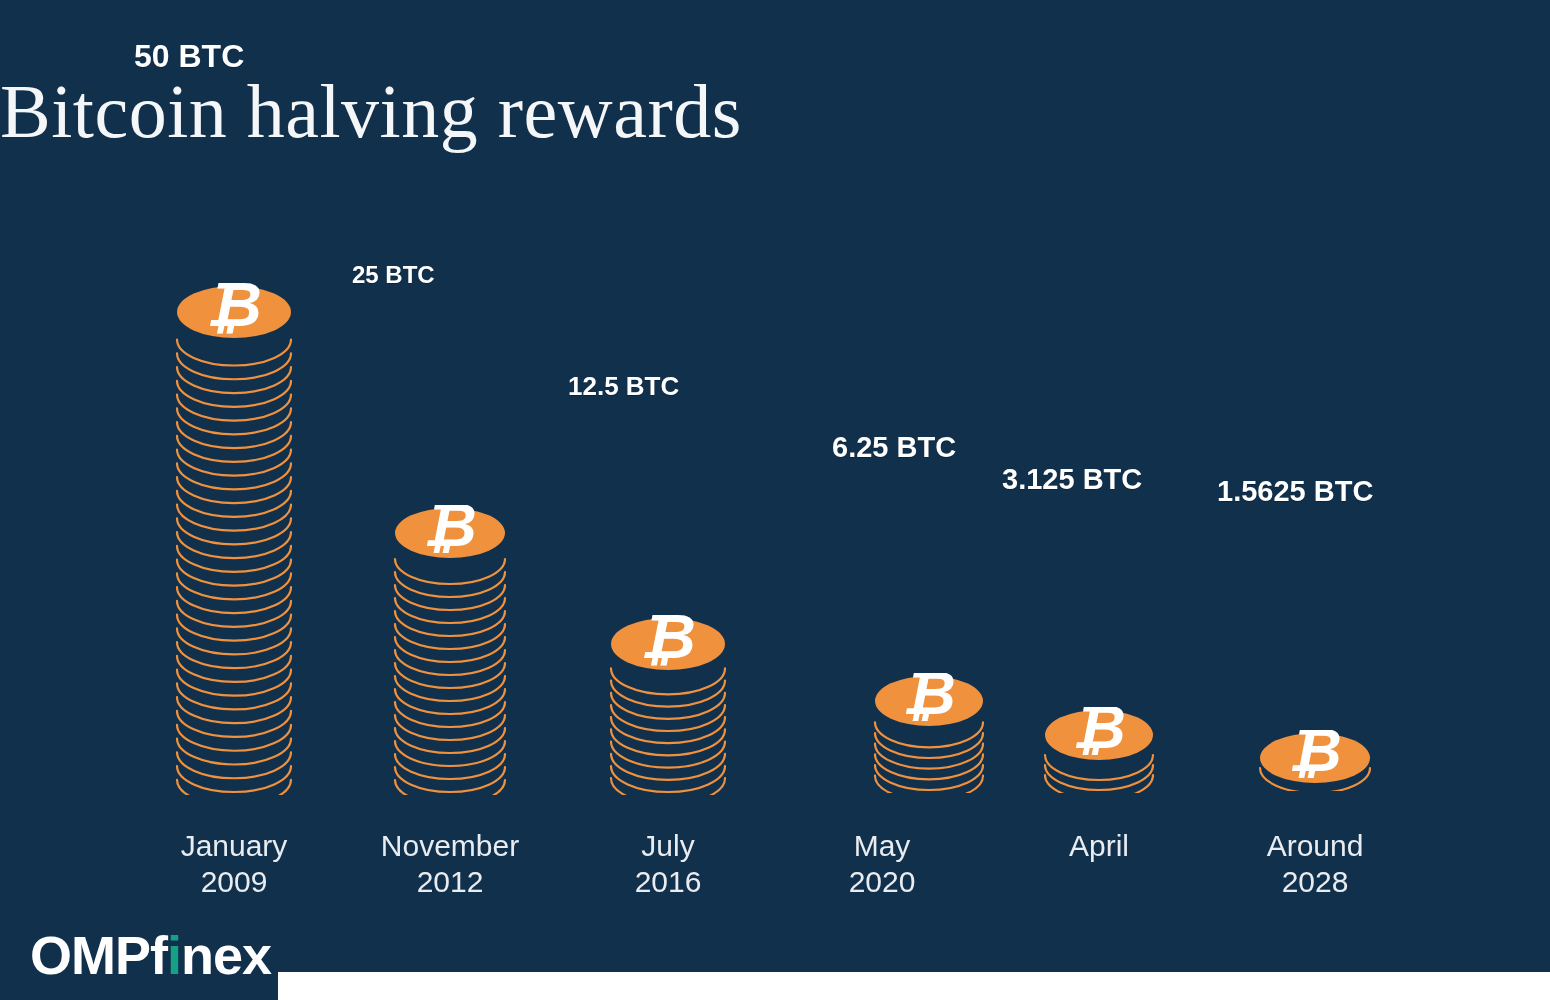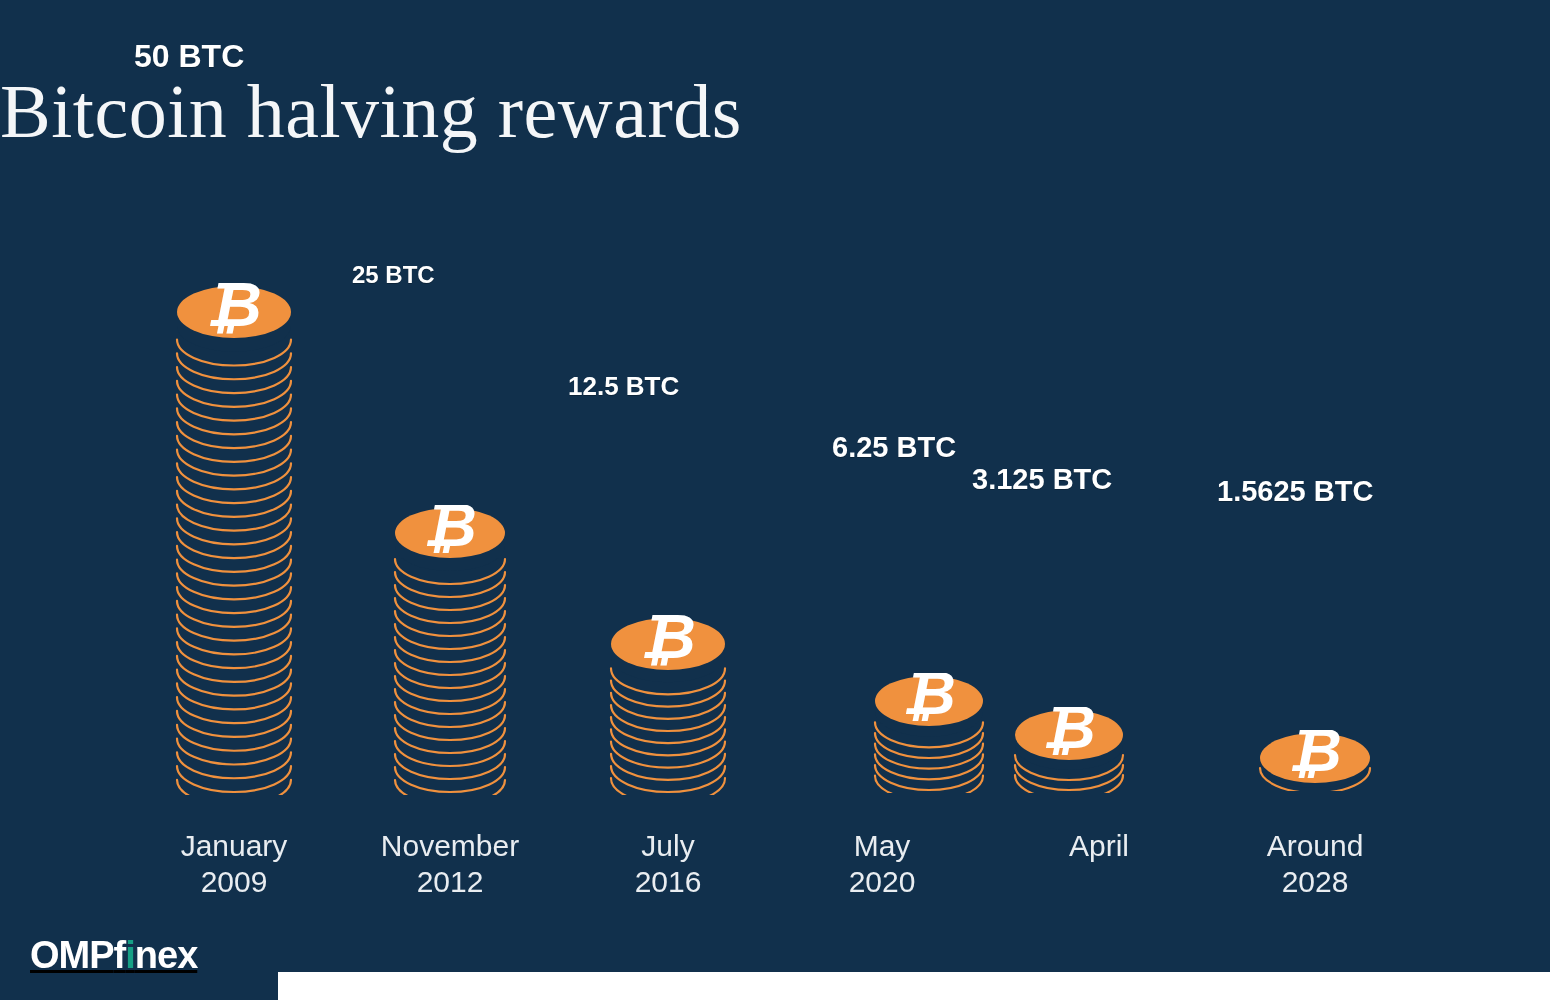--- a/index.html
+++ b/index.html
@@ -78,27 +78,26 @@
     white-space: nowrap;
   }
   .date-label .dl-line { display: block; }
 
   
   #logo {
     position: absolute;
     left: 30px;
     top: 930px;
     font-family: "Liberation Sans", sans-serif;
-    font-size: 38px;
+    font-size: 54px;
     font-weight: bold;
     letter-spacing: -1px;
     line-height: 50px;
     white-space: nowrap;
     z-index: 5;
-    text-decoration: underline;
   }
   #logo .lg-omp { color: #ffffff; }
   #logo .lg-f   { color: #ffffff; }
   #logo .lg-i   { color: #16a085; }
   #logo .lg-nex { color: #ffffff; }
 
   
   #bottom-band {
     position: absolute;
     left: 278px;
@@ -287,21 +286,21 @@
           <path d="M 3 38.66666666666667 L 3 49.333333333333336 A 54 25 0 0 0 111 49.333333333333336 L 111 38.66666666666667 A 54 25 0 0 1 3 38.66666666666667 Z" fill="#11304c" stroke="none"></path>
           <path d="M 3 49.333333333333336 A 54 25 0 0 0 111 49.333333333333336" fill="none" stroke="#f0913e" stroke-width="2.2" stroke-linecap="round"></path>
           <ellipse cx="57" cy="28" rx="54" ry="25" fill="#f0913e"></ellipse>
           <text x="57" y="41" text-anchor="middle" fill="#ffffff" font-family="&quot;Liberation Sans&quot;, &quot;DejaVu Sans&quot;, sans-serif" font-size="61.0" font-weight="bold" font-style="italic">₿</text>
         </svg>
       </div>
       <div class="date-label" style="position: absolute; left: 752px; width: 260px; top: 828px;">
         <span class="dl-line">May</span>
         <span class="dl-line">2020</span>
       </div>
-      <div class="stack-group" style="left: 1012px; width: 114px; height: 290px; bottom: 207px;">
+      <div class="stack-group" style="left: 1042px; width: 114px; height: 290px; bottom: 207px;">
         <div class="btc-label" style="font-size: 29px; left: -40px; width: 194px; top: -40px;">3.125 BTC</div>
         <svg class="stack-svg" width="114" height="86" viewBox="0 0 114 86">
           <path d="M 3 58 L 3 68 A 54 25 0 0 0 111 68 L 111 58 A 54 25 0 0 1 3 58 Z" fill="#11304c" stroke="none"></path>
           <path d="M 3 68 A 54 25 0 0 0 111 68" fill="none" stroke="#f0913e" stroke-width="2.2" stroke-linecap="round"></path>
           <path d="M 3 48 L 3 58 A 54 25 0 0 0 111 58 L 111 48 A 54 25 0 0 1 3 48 Z" fill="#11304c" stroke="none"></path>
           <path d="M 3 58 A 54 25 0 0 0 111 58" fill="none" stroke="#f0913e" stroke-width="2.2" stroke-linecap="round"></path>
           <path d="M 3 38 L 3 48 A 54 25 0 0 0 111 48 L 111 38 A 54 25 0 0 1 3 38 Z" fill="#11304c" stroke="none"></path>
           <path d="M 3 48 A 54 25 0 0 0 111 48" fill="none" stroke="#f0913e" stroke-width="2.2" stroke-linecap="round"></path>
           <ellipse cx="57" cy="28" rx="54" ry="25" fill="#f0913e"></ellipse>
           <text x="57" y="41" text-anchor="middle" fill="#ffffff" font-family="&quot;Liberation Sans&quot;, &quot;DejaVu Sans&quot;, sans-serif" font-size="61.0" font-weight="bold" font-style="italic">₿</text>

